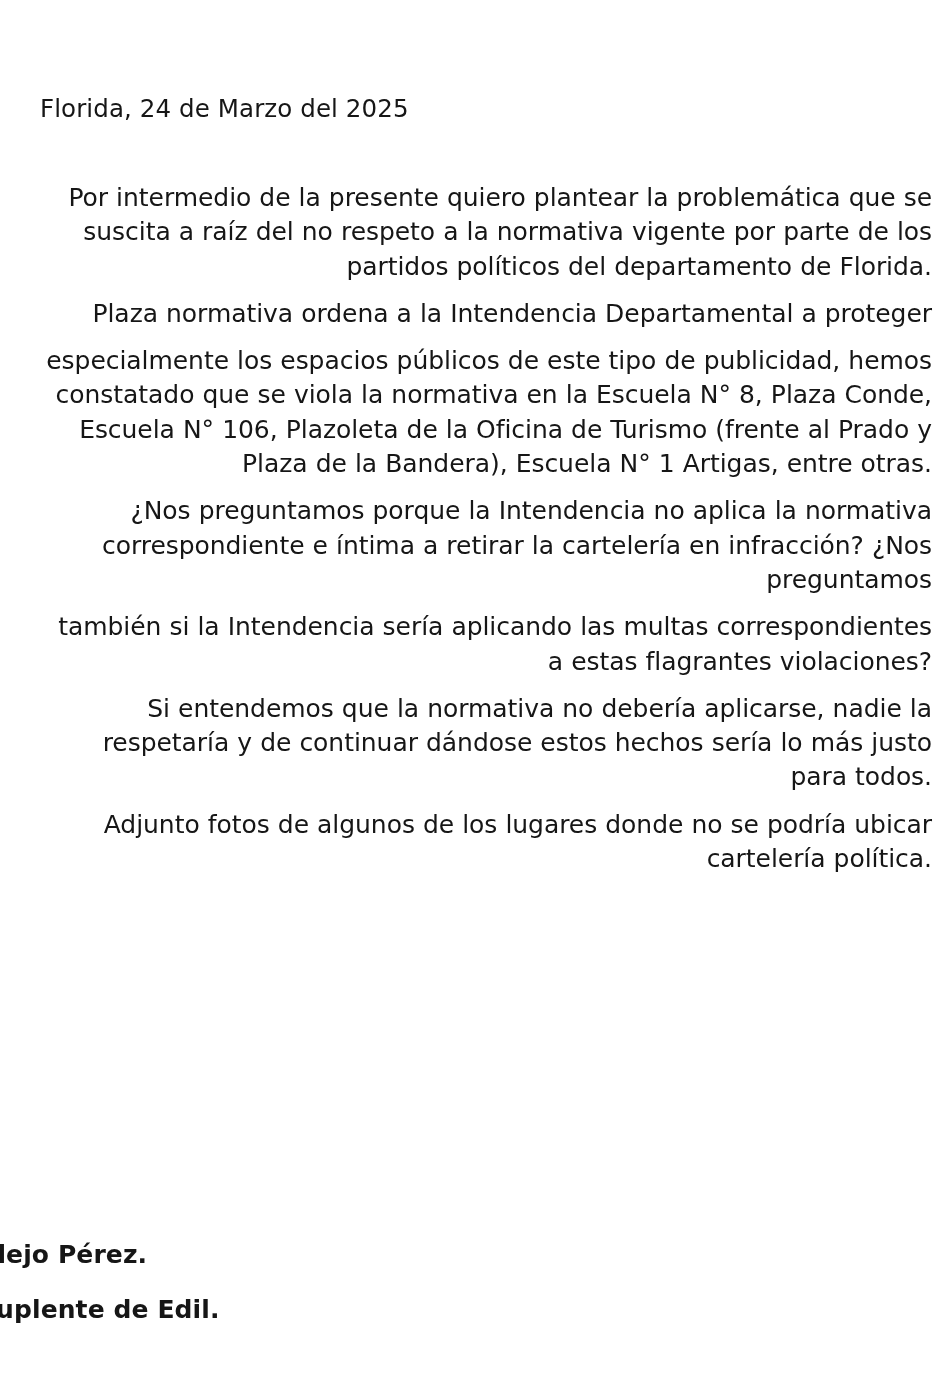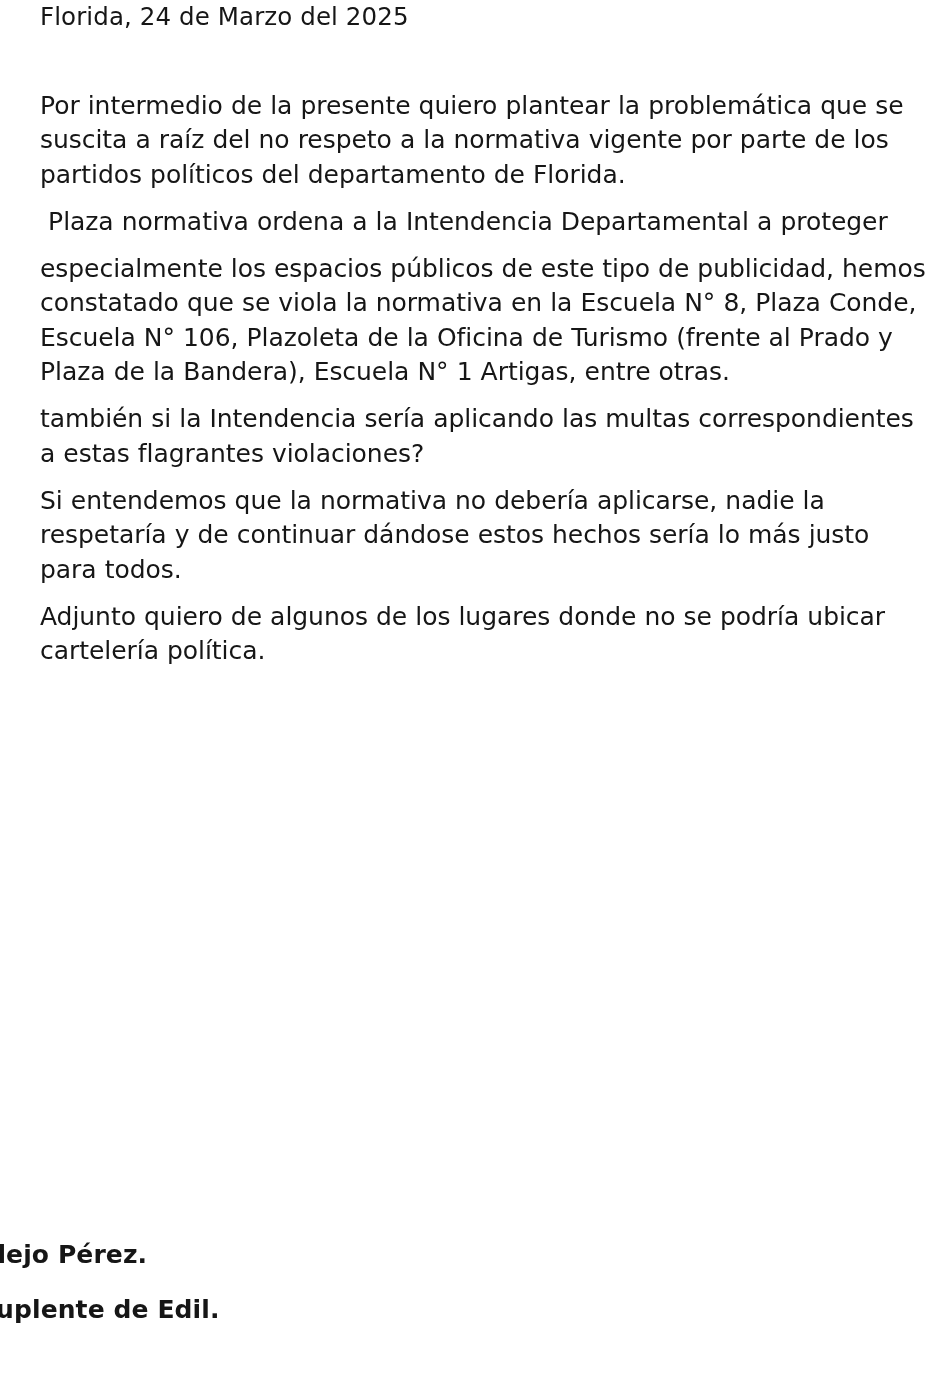--- a/index.html
+++ b/index.html
@@ -19,25 +19,27 @@
     width: 944px;
     height: 1383px;
     box-sizing: border-box;
     padding: 0 12px 0 40px;
     background: #ffffff;
     overflow: hidden;
   }
   .doc-date {
     font-size: 24.5px;
     line-height: 34px;
+    padding-top: 92px;
     letter-spacing: 0.1px;
     white-space: pre-wrap;
   }
   .body-block {
     margin-top: 55px;
+    text-align: right;
   }
   .para {
     font-size: 25px;
     line-height: 34.3px;
     margin: 0 0 13px 0;
     letter-spacing: -0.05px;
     white-space: pre-wrap;
     word-spacing: 0.2px;
   }
   .signature-block {
@@ -66,23 +68,24 @@
 <body>
 
 <div class="page">
 
   <div class="doc-date">Florida, 24 de Marzo del 2025</div>
 
   <div class="body-block">
     <p class="para">Por intermedio de la presente quiero plantear la problemática que se suscita a raíz del no respeto a la normativa vigente por parte de los partidos políticos del departamento de Florida.</p>
     <p class="para"> Plaza normativa ordena a la Intendencia Departamental a proteger</p>
     <p class="para">especialmente los espacios públicos de este tipo de publicidad, hemos constatado que se viola la normativa en la Escuela N° 8, Plaza Conde, Escuela N° 106, Plazoleta de la Oficina de Turismo (frente al Prado y Plaza de la Bandera), Escuela N° 1 Artigas, entre otras.</p>
+    <p class="para"> ¿Nos preguntamos porque la Intendencia no aplica la normativa correspondiente e íntima a retirar la cartelería en infracción? ¿Nos preguntamos</p>
     <p class="para">también si la Intendencia sería aplicando las multas correspondientes a estas flagrantes violaciones?</p>
     <p class="para">Si entendemos que la normativa no debería aplicarse, nadie la respetaría y de continuar dándose estos hechos sería lo más justo para todos.</p>
-    <p class="para">Adjunto quiero de algunos de los lugares donde no se podría ubicar cartelería política.</p>
+    <p class="para">Adjunto fotos de algunos de los lugares donde no se podría ubicar cartelería política.</p>
   </div>
 
   <div class="signature-block">
     <div class="sign-line sign-name">Alejo Pérez.</div>
     <div class="sign-line sign-role">Suplente de Edil.</div>
   </div>
 
 </div>
 
 </body></html>

